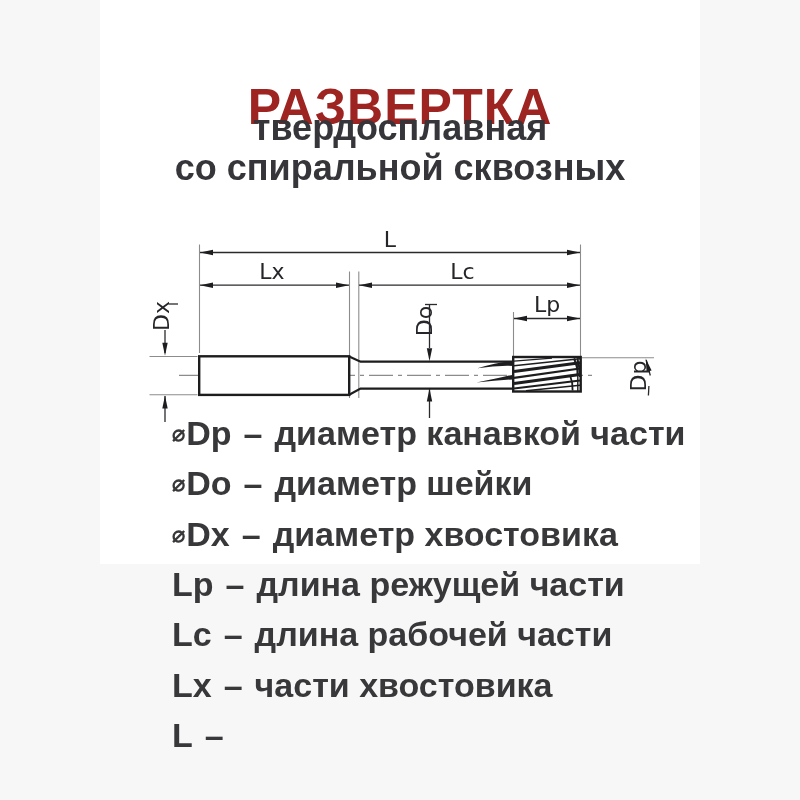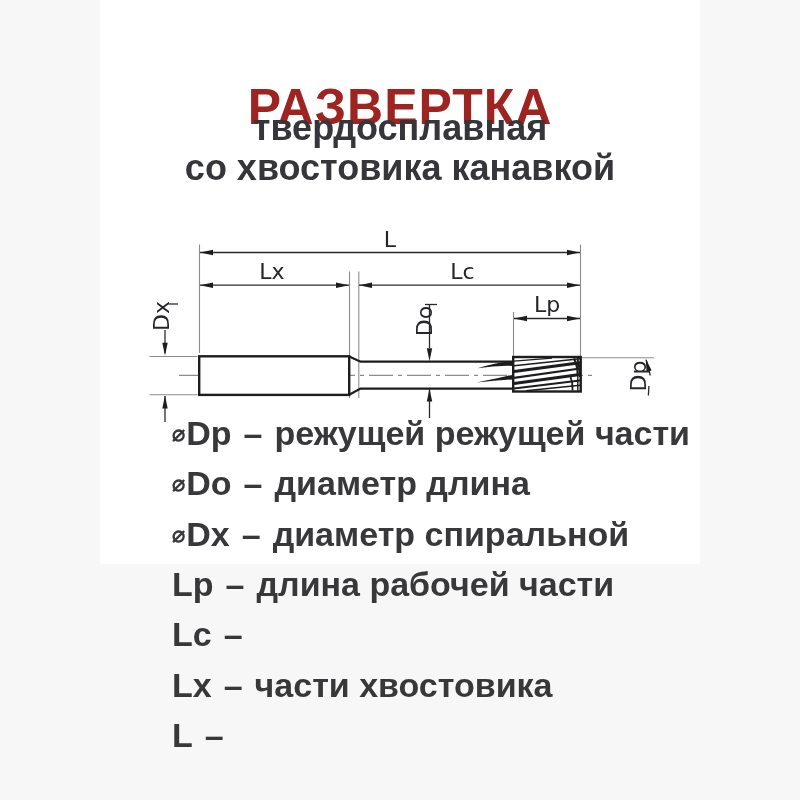--- a/index.html
+++ b/index.html
@@ -46,21 +46,21 @@
 </style>
 </head>
 <body>
 
 <div class="canvas">
 
   <h1 class="title">РАЗВЕРТКА</h1>
 
   <div class="subtitle">
     <div>твердосплавная</div>
-    <div>со хвостовика канавкой</div>
+    <div>со спиральной сквозных</div>
   </div>
 
 </div>
 
 <svg class="drawing" viewBox="0 0 800 800">
 
   <path d="M179,375.4 H592" stroke="#8c8c8c" stroke-width="1.1" fill="none" stroke-dasharray="24 5 4 5"></path>
 
   <g stroke="#8c8c8c" stroke-width="1.1" fill="none">
     <path d="M199.5,244.5 V353"></path>
@@ -136,42 +136,43 @@
   <text x="547" y="312" text-anchor="middle">Lp</text>
   <text transform="translate(169,316) rotate(-90)" text-anchor="middle">Dx</text>
   <text transform="translate(432,321) rotate(-90)" text-anchor="middle">Do</text>
   <text transform="translate(646,376) rotate(-90)" text-anchor="middle">Dp</text>
 </svg>
 
 <div class="legend-row r1">
   <span class="diam">⌀</span>
   <span>Dp</span>
   <span class="sep">–</span>
-  <span>режущей режущей части</span>
+  <span>диаметр канавкой части</span>
 </div>
 <div class="legend-row r2">
   <span class="diam">⌀</span>
   <span>Do</span>
   <span class="sep">–</span>
-  <span>диаметр длина</span>
+  <span>диаметр шейки</span>
 </div>
 <div class="legend-row r3">
   <span class="diam">⌀</span>
   <span>Dx</span>
   <span class="sep">–</span>
-  <span>диаметр спиральной</span>
+  <span>диаметр хвостовика</span>
 </div>
 <div class="legend-row r4">
   <span>Lp</span>
   <span class="sep">–</span>
-  <span>длина рабочей части</span>
+  <span>длина режущей части</span>
 </div>
 <div class="legend-row r5">
   <span>Lc</span>
   <span class="sep">–</span>
+  <span>длина рабочей части</span>
 </div>
 <div class="legend-row r6">
   <span>Lx</span>
   <span class="sep">–</span>
   <span>части хвостовика</span>
 </div>
 <div class="legend-row r7">
   <span>L</span>
   <span class="sep">–</span>
 </div>

